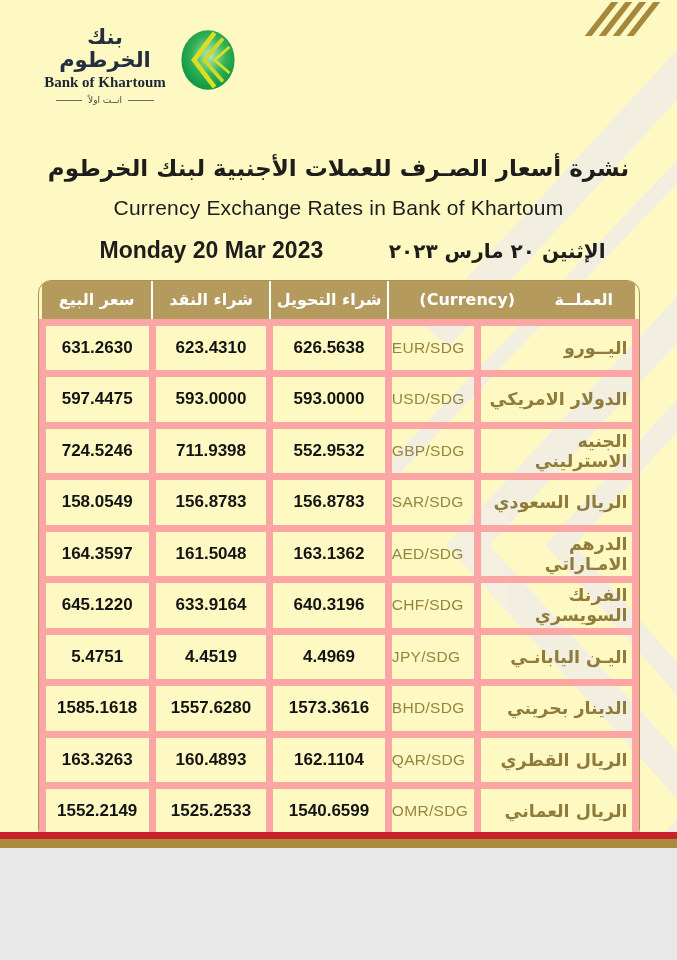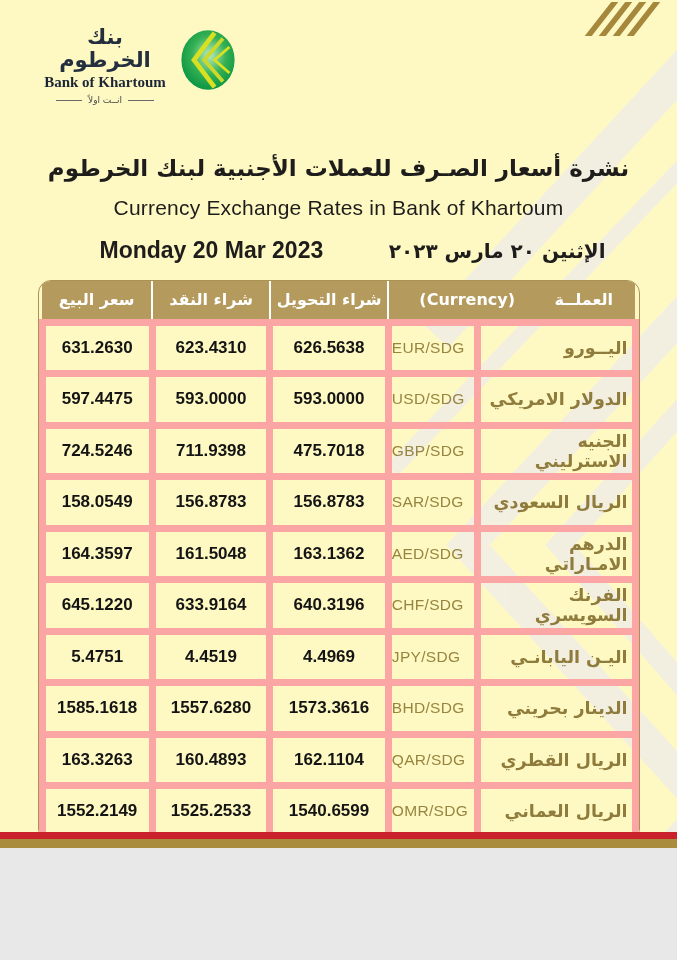--- a/index.html
+++ b/index.html
@@ -153,21 +153,21 @@
         <tr>
           <td class="cell-name">الدولار الامريكي</td>
           <td class="cell-code">USD/SDG</td>
           <td class="cell-num">593.0000</td>
           <td class="cell-num">593.0000</td>
           <td class="cell-num">597.4475</td>
         </tr>
         <tr>
           <td class="cell-name">الجنيه الاسترليني</td>
           <td class="cell-code">GBP/SDG</td>
-          <td class="cell-num">475.7018</td>
+          <td class="cell-num">552.9532</td>
           <td class="cell-num">711.9398</td>
           <td class="cell-num">724.5246</td>
         </tr>
         <tr>
           <td class="cell-name">الريال السعودي</td>
           <td class="cell-code">SAR/SDG</td>
           <td class="cell-num">156.8783</td>
           <td class="cell-num">156.8783</td>
           <td class="cell-num">158.0549</td>
         </tr>

